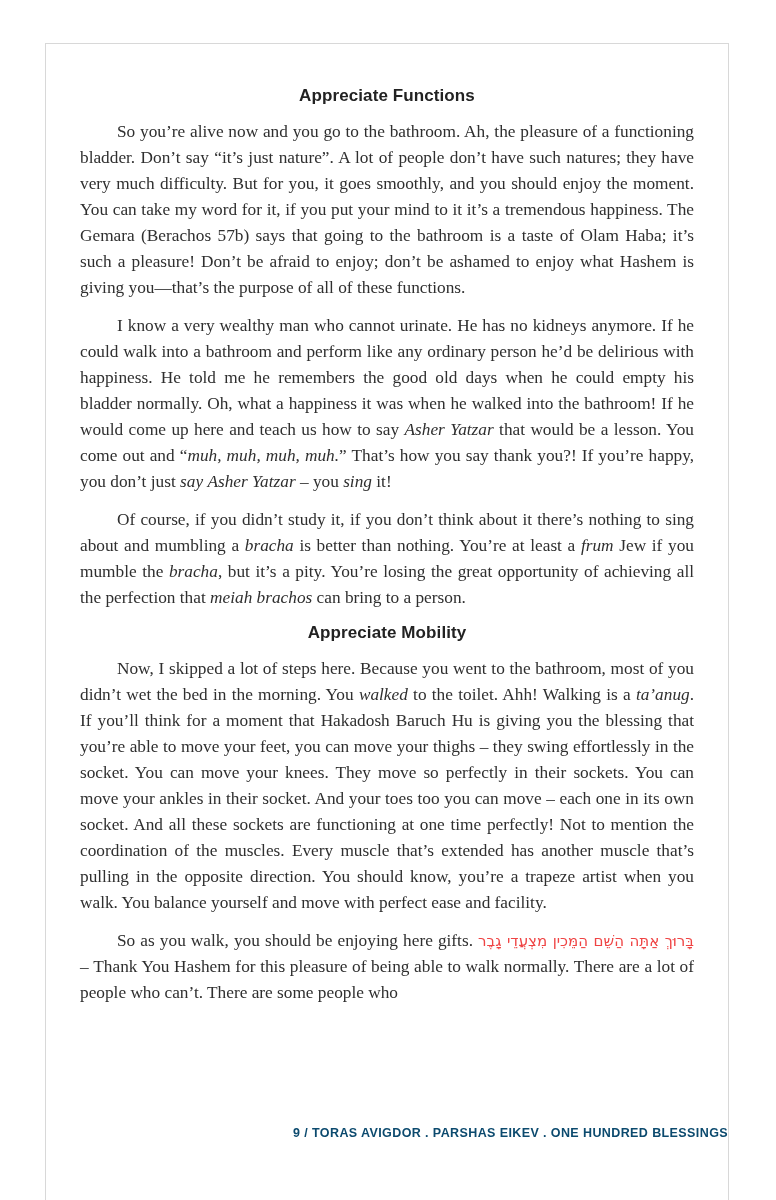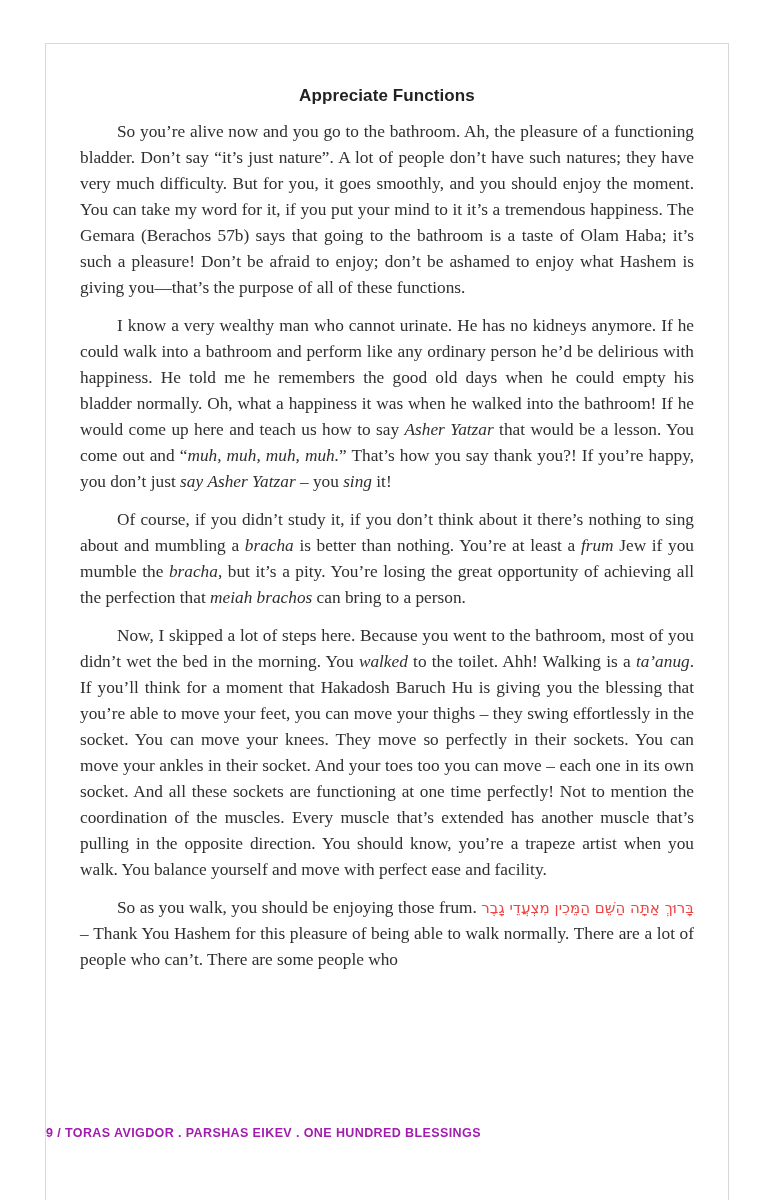--- a/index.html
+++ b/index.html
@@ -47,38 +47,39 @@
   .run-he {
     font-family: "DejaVu Sans", sans-serif;
     font-size: 15px;
     color: #ef4444;
   }
   .footer {
     position: absolute;
     left: 0;
     right: 0;
     top: 1082px;
-    text-align: left;
+    text-align: right;
     font-family: "Liberation Sans", sans-serif;
     font-weight: bold;
     font-size: 12.5px;
     letter-spacing: 0.4px;
-    color: #a21caf;
+    color: #0c4a6e;
   }
 </style>
 </head>
 <body>
 
 <div class="page">
   <div class="content" id="content">
       <section>
         <h2 class="section-heading">Appreciate Functions</h2>
         <p><span class="run-n">So you’re alive now and you go to the bathroom. Ah, the pleasure of a functioning bladder. Don’t say “it’s just nature”. A lot of people don’t have such natures; they have very much difficulty. But for you, it goes smoothly, and you should enjoy the moment. You can take my word for it, if you put your mind to it it’s a tremendous happiness. The Gemara (Berachos 57b) says that going to the bathroom is a taste of Olam Haba; it’s such a pleasure! Don’t be afraid to enjoy; don’t be ashamed to enjoy what Hashem is giving you—that’s the purpose of all of these functions.</span></p>
         <p><span class="run-n">I know a very wealthy man who cannot urinate. He has no kidneys anymore. If he could walk into a bathroom and perform like any ordinary person he’d be delirious with happiness. He told me he remembers the good old days when he could empty his bladder normally. Oh, what a happiness it was when he walked into the bathroom! If he would come up here and teach us how to say </span><span class="run-i">Asher Yatzar</span><span class="run-n"> that would be a lesson. You come out and “</span><span class="run-i">muh, muh, muh, muh.</span><span class="run-n">” That’s how you say thank you?! If you’re happy, you don’t just </span><span class="run-i">say</span><span class="run-n"> </span><span class="run-i">Asher Yatzar</span><span class="run-n"> – you </span><span class="run-i">sing</span><span class="run-n"> it!</span></p>
         <p><span class="run-n">Of course, if you didn’t study it, if you don’t think about it there’s nothing to sing about and mumbling a </span><span class="run-i">bracha</span><span class="run-n"> is better than nothing. You’re at least a </span><span class="run-i">frum</span><span class="run-n"> Jew if you mumble the </span><span class="run-i">bracha</span><span class="run-n">, but it’s a pity. You’re losing the great opportunity of achieving all the perfection that </span><span class="run-i">meiah brachos</span><span class="run-n"> can bring to a person.</span></p>
       </section>
       <section>
+        <h2 class="section-heading">Appreciate Mobility</h2>
         <p><span class="run-n">Now, I skipped a lot of steps here. Because you went to the bathroom, most of you didn’t wet the bed in the morning. You </span><span class="run-i">walked</span><span class="run-n"> to the toilet. Ahh! Walking is a </span><span class="run-i">ta’anug</span><span class="run-n">. If you’ll think for a moment that Hakadosh Baruch Hu is giving you the blessing that you’re able to move your feet, you can move your thighs – they swing effortlessly in the socket. You can move your knees. They move so perfectly in their sockets. You can move your ankles in their socket. And your toes too you can move – each one in its own socket. And all these sockets are functioning at one time perfectly! Not to mention the coordination of the muscles. Every muscle that’s extended has another muscle that’s pulling in the opposite direction. You should know, you’re a trapeze artist when you walk. You balance yourself and move with perfect ease and facility.</span></p>
-        <p><span class="run-n">So as you walk, you should be enjoying those frum. </span><span class="run-he">בָּרוּךְ אַתָּה הַשֵּׁם הַמֵּכִין מִצְעֲדֵי גָבֶר</span><span class="run-n"> – Thank You Hashem for this pleasure of being able to walk normally. There are a lot of people who can’t. There are some people who</span></p>
+        <p><span class="run-n">So as you walk, you should be enjoying here gifts. </span><span class="run-he">בָּרוּךְ אַתָּה הַשֵּׁם הַמֵּכִין מִצְעֲדֵי גָבֶר</span><span class="run-n"> – Thank You Hashem for this pleasure of being able to walk normally. There are a lot of people who can’t. There are some people who</span></p>
       </section>
     </div>
   <div class="footer">9 / TORAS AVIGDOR . PARSHAS EIKEV . ONE HUNDRED BLESSINGS</div>
 </div>
 
 </body></html>

